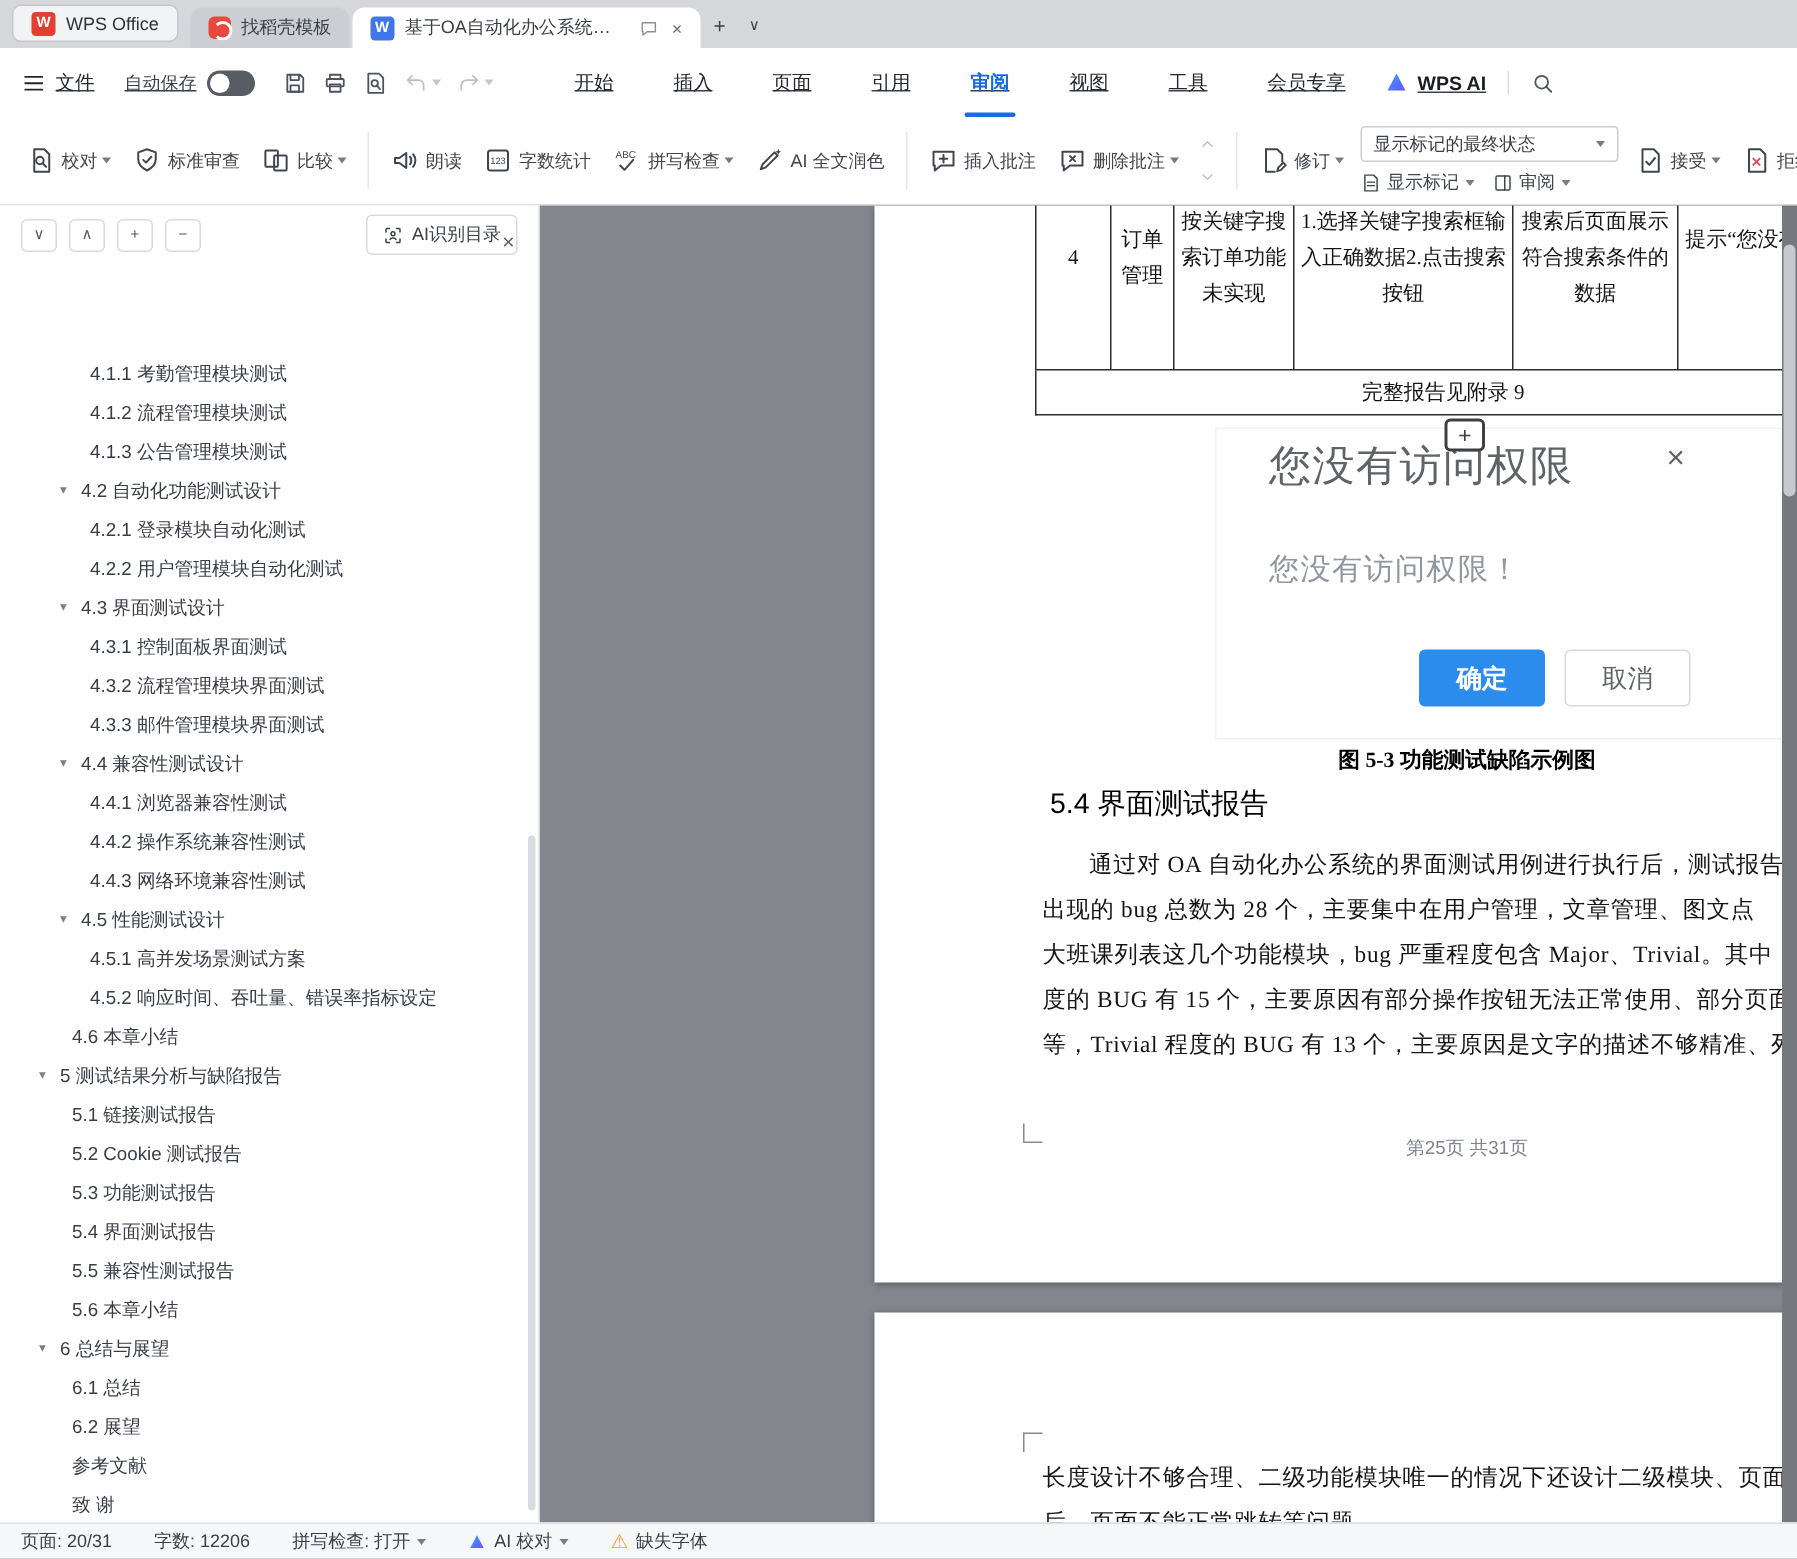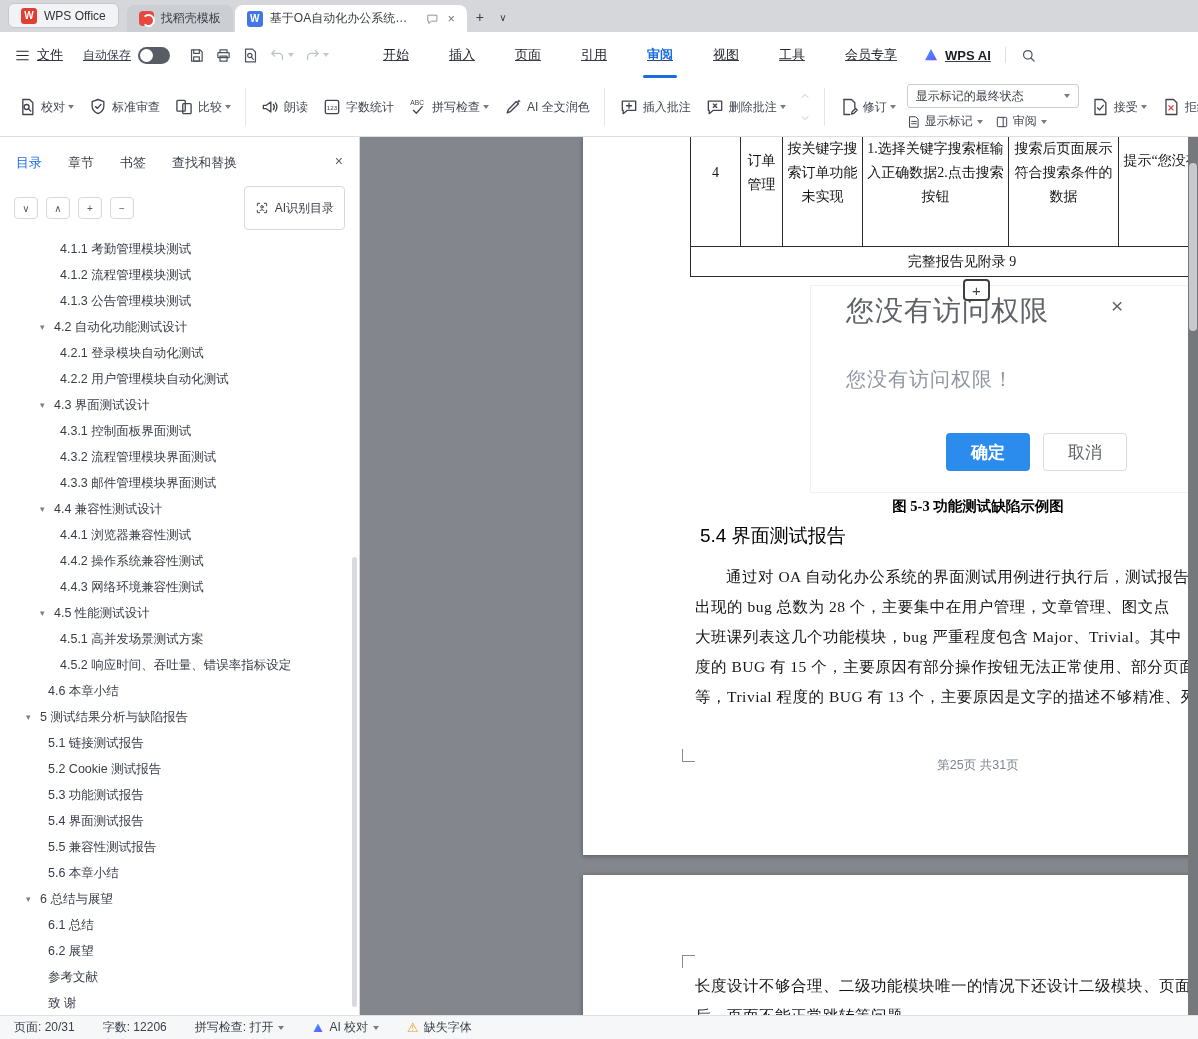--- a/index.html
+++ b/index.html
@@ -61,21 +61,21 @@
   .mini { width:18px; height:15px; display:grid; place-items:center; }
   .cnv-char { font-size:12px; font-weight:bold; color:#4d535e; }
 
   
   .sidebar { position:absolute; top:137px; left:0; width:360px; bottom:24px; background:#fff; border-right:1px solid #d4d6da; overflow:hidden; }
   .sb-tabs { display:flex; align-items:center; gap:26px; padding:17px 18px 8px 16px; font-size:13px; color:#3a3f4a; }
   .sbtab.active { color:#1a6ce0; }
   .sb-close { margin-left:auto; font-size:14px; color:#5a5f68; }
   .sb-controls { display:flex; align-items:center; padding:6px 14px 8px 14px; gap:8px; }
   .cbtn { min-width:24px; height:22px; border:1px solid #d7d9dd; border-radius:4px; display:grid; place-items:center; color:#555b66; font-size:10px; background:#fff; }
-  .ai-btn { margin-left:auto; height:44px; border:1px solid #d7d9dd; border-radius:4px; display:flex; align-items:center; gap:6px; padding:0 10px; font-size:12px; color:#3a3f4a; background:#fff; }
+  .ai-btn { margin-left:auto; height:27px; border:1px solid #d7d9dd; border-radius:4px; display:flex; align-items:center; gap:6px; padding:0 10px; font-size:12px; color:#3a3f4a; background:#fff; }
   .tree { position:absolute; top:99px; left:0; right:10px; bottom:0; overflow:hidden; }
   .trow { position:relative; height:26px; display:flex; align-items:center; font-size:12.5px; color:#383d47; white-space:nowrap; }
   .trow .tri { display:none; position:absolute; top:50%; transform:translateY(-54%); font-size:9px; color:#7a808a; }
   .trow.parent .tri { display:block; }
   .trow.lv0 { padding-left:40px; } .trow.lv0 .tri { left:26px; }
   .trow.lv1 { padding-left:48px; }
   .trow.lv1.parent { padding-left:54px; } .trow.lv1 .tri { left:40px; }
   .trow.lv2 { padding-left:60px; }
   .sb-scroll { position:absolute; right:2px; top:420px; bottom:8px; width:5px; border-radius:3px; background:#d9dbdf; }
 
@@ -446,27 +446,20 @@
         <rect x="5" y="11" width="14" height="9" rx="1.5"></rect>
         <path d="M8 11V8a4 4 0 018 0v3"></path>
       </svg>
     <span class="lbl">
         <span>限制编辑</span>
       </span>
   </div>
 </div>
 
 <div class="sidebar">
-  <div class="sb-tabs">
-
-  <span class="sbtab active"><span>目录</span></span>
-      <span class="sbtab"><span>章节</span></span>
-      <span class="sbtab"><span>书签</span></span>
-      <span class="sbtab"><span>查找和替换</span></span>
-    </div>
   <span class="sb-close" style="position:absolute; right:16px; top:16px;">×</span>
   <div class="sb-controls">
     <span class="cbtn">∨</span>
     <span class="cbtn">∧</span>
     <span class="cbtn">+</span>
     <span class="cbtn">−</span>
     <span class="ai-btn">
       <svg class="ic14" viewBox="0 0 24 24">
           <path d="M4 8V5a1 1 0 011-1h3M16 4h3a1 1 0 011 1v3M20 16v3a1 1 0 01-1 1h-3M8 20H5a1 1 0 01-1-1v-3"></path>
           <circle cx="12" cy="10" r="2.2"></circle>

